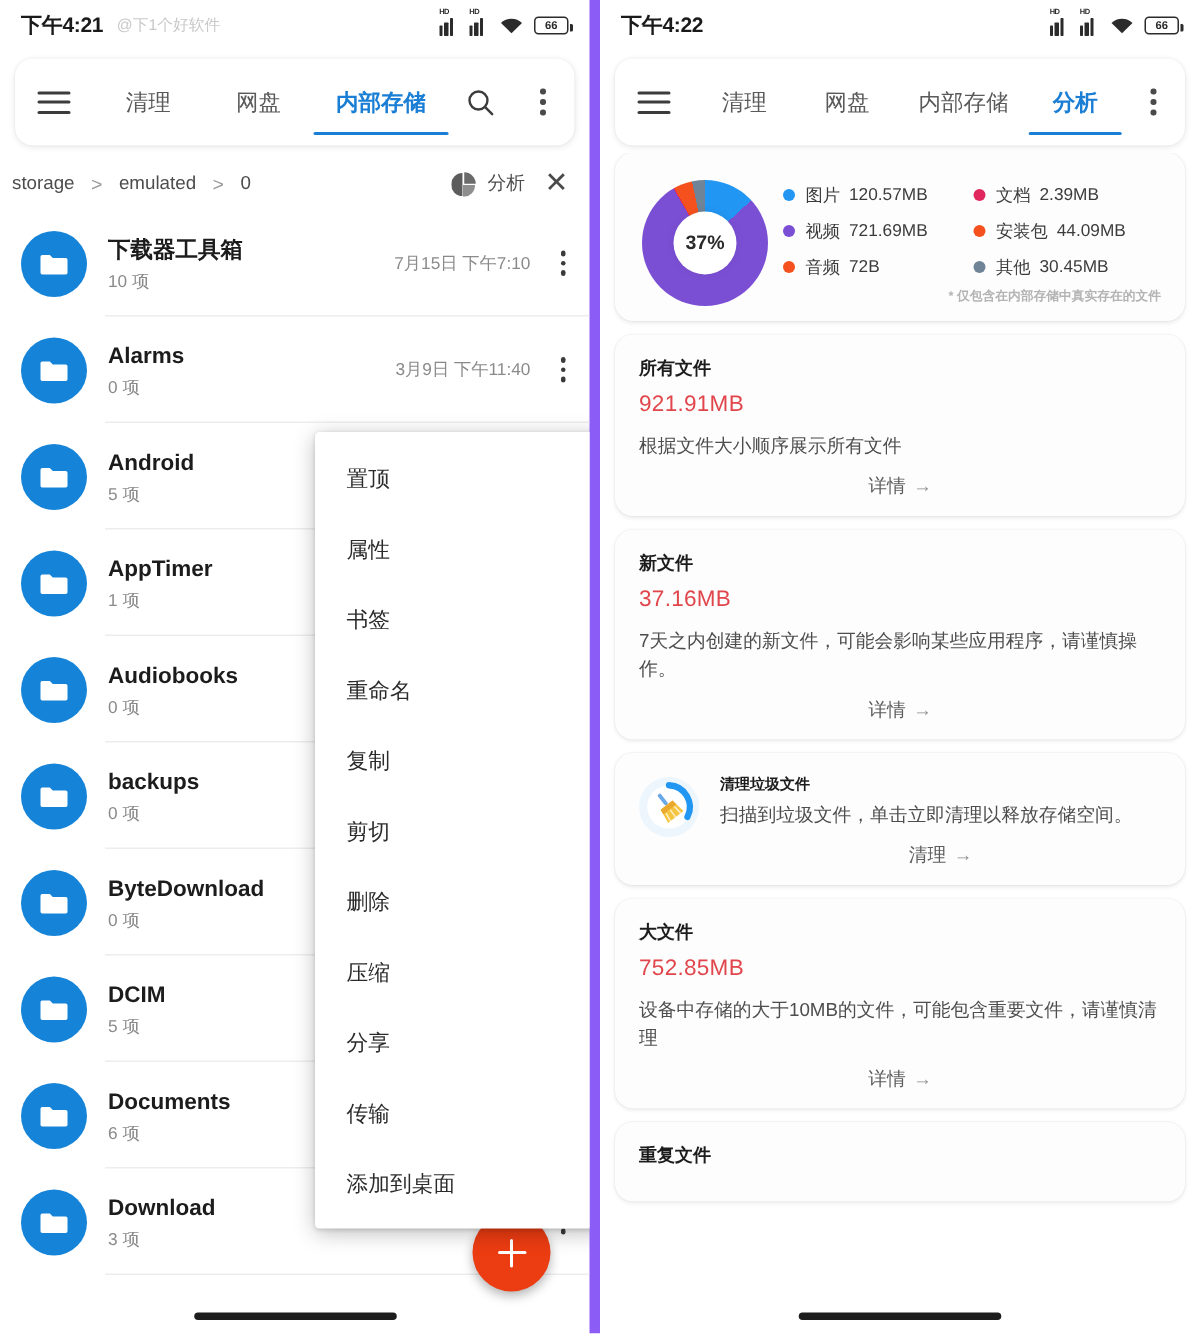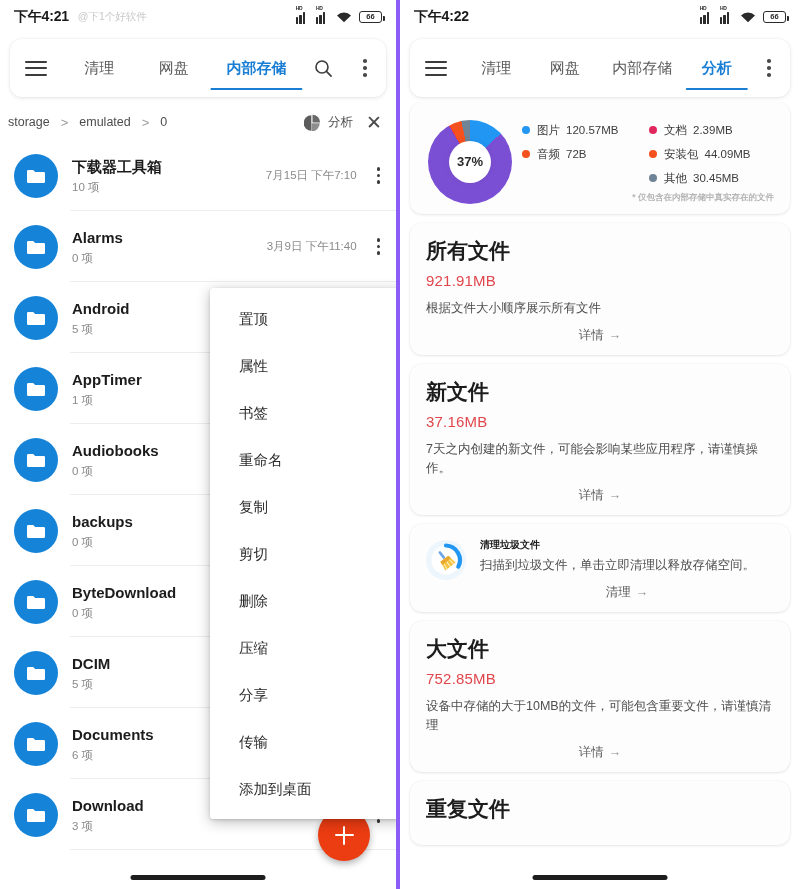--- a/index.html
+++ b/index.html
@@ -4,21 +4,21 @@
 <style>
   * { margin:0; padding:0; box-sizing:border-box; }
   html,body {
     width:800px; height:889px;
     font-family:"Liberation Sans","DejaVu Sans",sans-serif;
     background:#ffffff;
     overflow:hidden;
   }
   .screens { display:flex; width:800px; height:889px; }
   .panel { width:400px; height:889px; position:relative; background:#fff; overflow:hidden; }
-  .panel.left { border-right:4px solid #8b5cf6; }
+  .panel.left { border-right:7px solid #8b5cf6; }
 
   
   .statusbar {
     height:34px; display:flex; align-items:center;
     padding:0 14px; position:relative;
   }
   .sb-time { font-size:14px; font-weight:bold; color:#1a1a1a; letter-spacing:-0.2px;}
   .sb-watermark { font-size:10.5px; color:#c9c9c9; margin-left:9px; }
   .sb-right { margin-left:auto; display:flex; align-items:center; gap:7px; }
   .sig { position:relative; display:flex; align-items:flex-end; gap:1.2px; height:13px;}
@@ -96,21 +96,21 @@
   .fr-kebab { display:flex; flex-direction:column; gap:3px; padding:6px 4px; cursor:pointer; }
   .fr-kebab i { width:3.4px; height:3.4px; border-radius:50%; background:#3a3a3a; display:block; }
 
   
   .ctxmenu {
     position:absolute; left:210px; top:288px; width:194px;
     background:#fff; border-radius:3px;
     box-shadow:0 3px 14px rgba(0,0,0,.26), 0 1px 3px rgba(0,0,0,.14);
     padding:8px 0 6px 0; z-index:40;
   }
-  .ctxitem { height:47px; display:flex; align-items:center; padding-left:29px;
+  .ctxitem { height:47px; display:flex; align-items:center; padding-left:21px;
              font-size:14.5px; color:#2b2b2b; cursor:pointer; }
 
   
   .fab {
     position:absolute; right:26px; bottom:28px; width:52px; height:52px;
     border-radius:50%; background:#ec3c12;
     box-shadow:0 3px 7px rgba(0,0,0,.30); z-index:30;
     display:flex; align-items:center; justify-content:center; cursor:pointer;
   }
   .fab::before, .fab::after { content:""; position:absolute; background:#fff; border-radius:1px; }
@@ -141,21 +141,21 @@
   }
   .donut .hole span { font-size:13px; font-weight:bold; color:#2a2a2a; }
   .legend { flex:1; display:flex; flex-wrap:wrap; padding-top:3px; padding-left:6px; }
   .legcol { width:50%; }
   .legitem { display:flex; align-items:center; height:24px; }
   .legdot { width:8px; height:8px; border-radius:50%; flex:0 0 8px; }
   .leglabel { font-size:11.5px; color:#3c3c3c; margin-left:7px; }
   .legval { font-size:11.5px; color:#3c3c3c; margin-left:6px; }
   .chart-note { font-size:8.5px; color:#b4b4b4; text-align:right; padding:2px 2px 4px 0;font-weight:bold; }
 
-  .card-title { font-size:21px; font-weight:bold; color:#1c1c1c; }
+  .card-title { font-size:12px; font-weight:bold; color:#1c1c1c; }
   .card-size { font-size:15px; color:#e0464c; margin-top:7px; letter-spacing:.2px; }
   .card-desc { font-size:12.5px; color:#4e4e4e; margin-top:10px; line-height:19px; }
   .card-action { text-align:center; padding:9px 0 3px 0; font-size:12.5px; color:#5d5d5d; cursor:pointer; }
   .card-action .arw { margin-left:5px; color:#8d8d8d; }
 
   .cleancard { display:flex; padding:14px 16px 8px 14px; }
   .cleanicon { width:44px; flex:0 0 44px; margin-right:12px; }
   .cleanbody { flex:1; }
   .cleanbody .card-title { font-size:10px; }
 </style>
@@ -494,20 +494,25 @@
             </div>
           </div>
         </div>
         <div style="flex:1;display:flex;flex-direction:column;">
           <div class="legend" id="legend">
               <div class="legcol">
                 <div class="legitem">
                   <span class="legdot" style="background:#2196f3"></span>
                   <span class="leglabel">图片</span>
                   <span class="legval">120.57MB</span>
+                </div>
+                <div class="legitem">
+                  <span class="legdot" style="background:#7b4fd4"></span>
+                  <span class="leglabel">视频</span>
+                  <span class="legval">721.69MB</span>
                 </div>
                 <div class="legitem">
                   <span class="legdot" style="background:#f4511e"></span>
                   <span class="leglabel">音频</span>
                   <span class="legval">72B</span>
                 </div>
               </div>
               <div class="legcol">
                 <div class="legitem">
                   <span class="legdot" style="background:#e0275e"></span>

